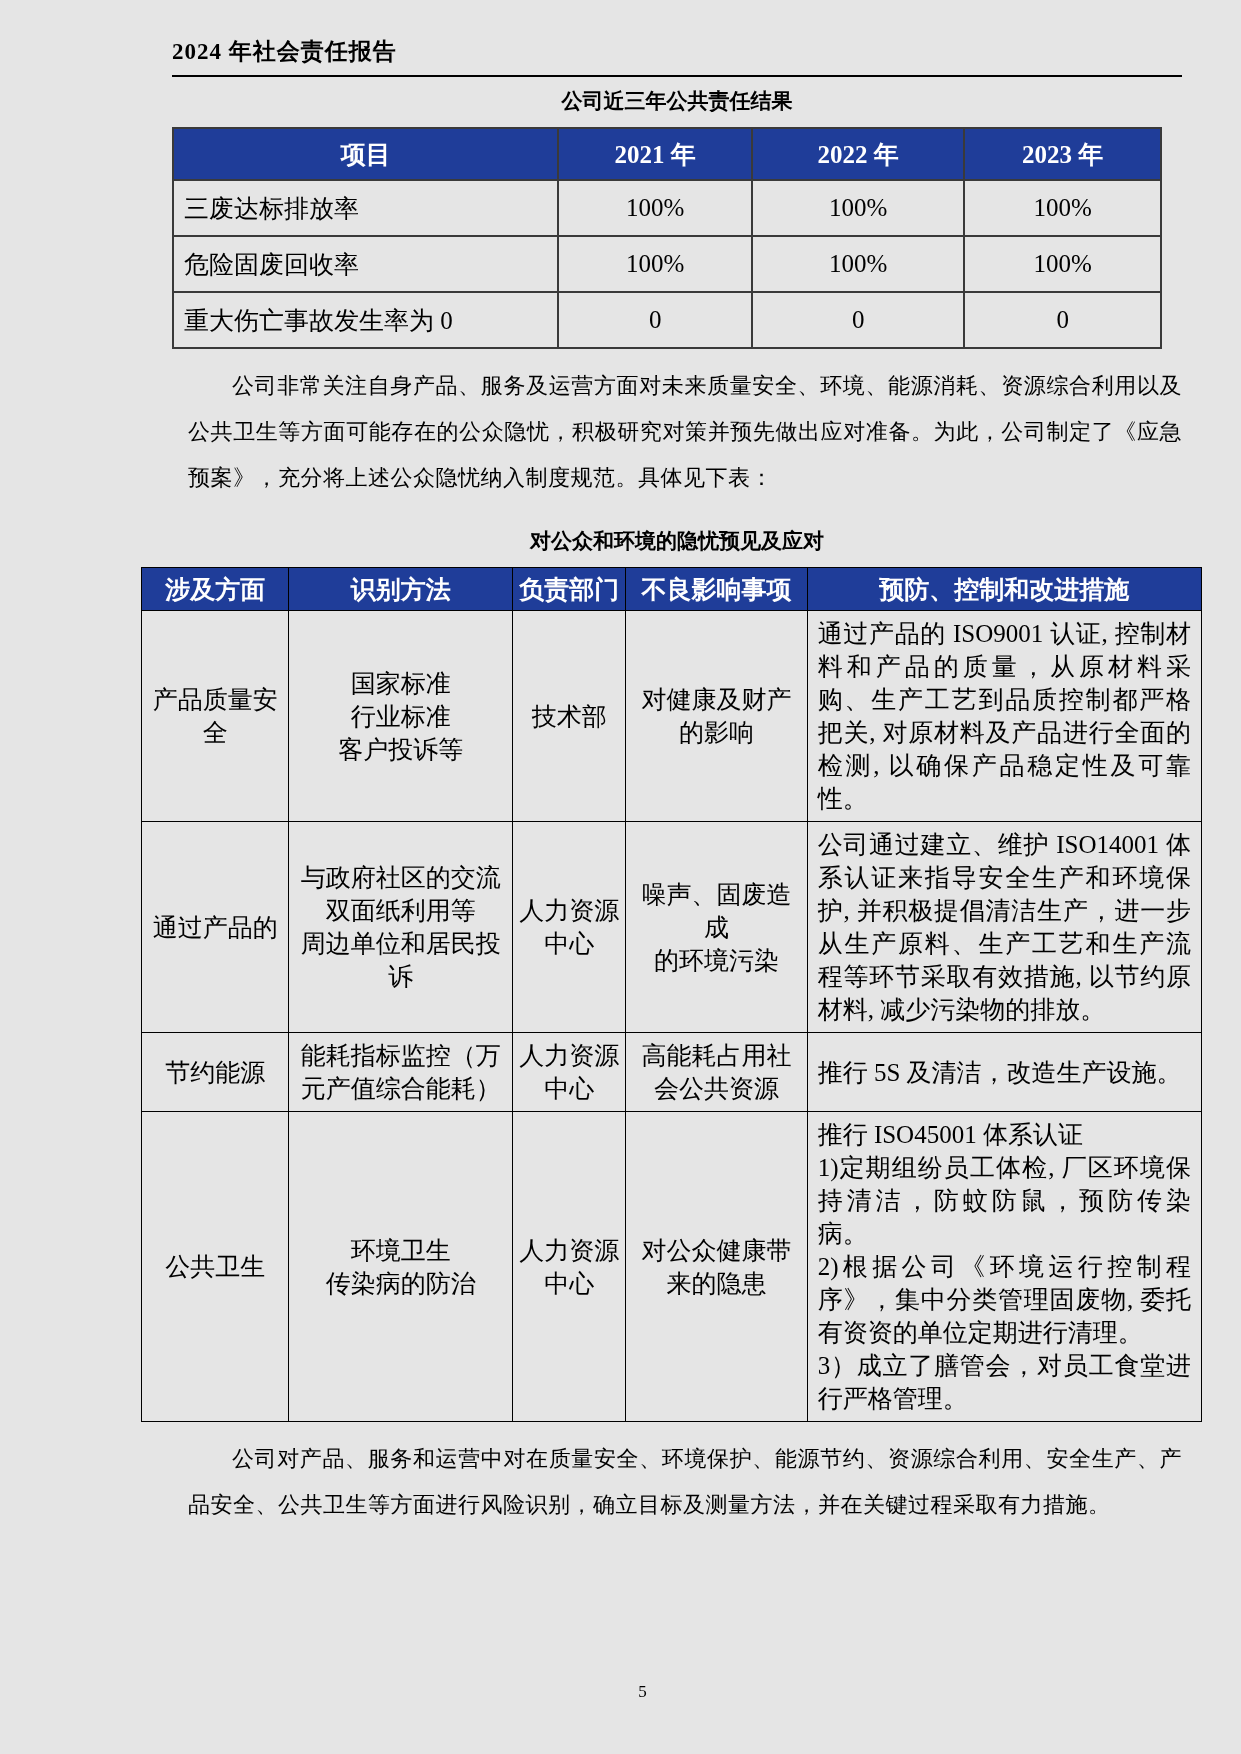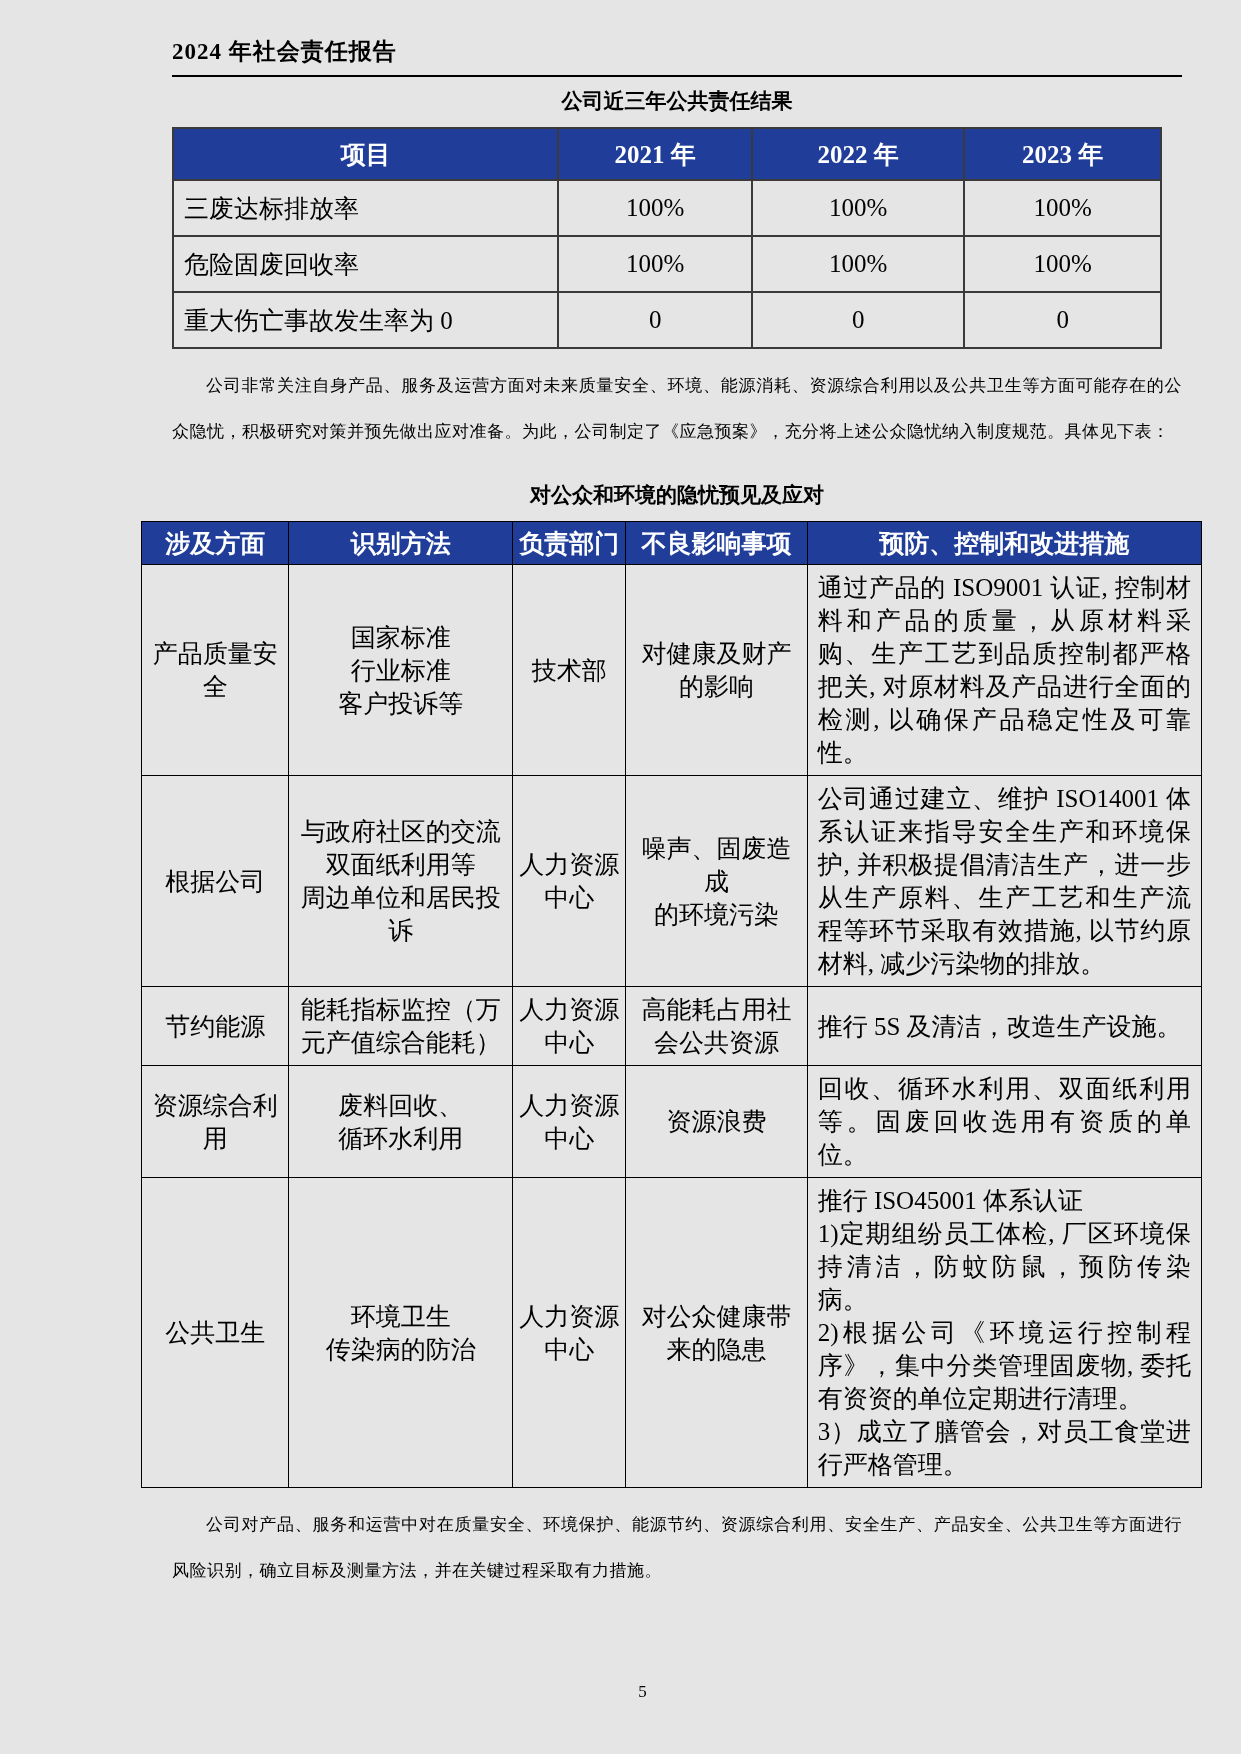--- a/index.html
+++ b/index.html
@@ -37,25 +37,25 @@
   .t1 th{
     background:#1f3d99;color:#fff;
     font-weight:bold;height:48px;
     text-align:center;
   }
   .t1 td{height:52px;text-align:center;}
   .t1 td.item{text-align:left;padding-left:10px;}
 
   
   .para{
-    font-size:17px;
+    font-size:22px;
     line-height:46px;
     text-align:justify;
     text-indent:2em;
-    margin:14px 0 0 0;
+    margin:14px 0 0 16px;
     letter-spacing:0.5px;
   }
 
   
   .t2{
     width:1061px;
     margin-left:-31px;
     font-size:25px;
   }
   .t2 th,.t2 td{border:1px solid #000;}
@@ -163,49 +163,40 @@
           <td>产品质量安全</td>
           <td>国家标准
 行业标准
 客户投诉等</td>
           <td>技术部</td>
           <td>对健康及财产
 的影响</td>
           <td class="measures">通过产品的 ISO9001 认证, 控制材料和产品的质量，从原材料采购、生产工艺到品质控制都严格把关, 对原材料及产品进行全面的检测, 以确保产品稳定性及可靠性。</td>
         </tr>
         <tr>
-          <td>根据公司</td>
+          <td>通过产品的</td>
           <td>与政府社区的交流
 双面纸利用等
 周边单位和居民投
 诉</td>
           <td>人力资源
 中心</td>
           <td>噪声、固废造成
 的环境污染</td>
           <td class="measures">公司通过建立、维护 ISO14001 体系认证来指导安全生产和环境保护, 并积极提倡清洁生产，进一步从生产原料、生产工艺和生产流程等环节采取有效措施, 以节约原材料, 减少污染物的排放。</td>
         </tr>
         <tr>
           <td>节约能源</td>
           <td>能耗指标监控（万
 元产值综合能耗）</td>
           <td>人力资源
 中心</td>
           <td>高能耗占用社
 会公共资源</td>
           <td class="measures">推行 5S 及清洁，改造生产设施。</td>
-        </tr>
-        <tr>
-          <td>资源综合利用</td>
-          <td>废料回收、
-循环水利用</td>
-          <td>人力资源
-中心</td>
-          <td>资源浪费</td>
-          <td class="measures">回收、循环水利用、双面纸利用等。固废回收选用有资质的单位。</td>
         </tr>
         <tr>
           <td>公共卫生</td>
           <td>环境卫生
 传染病的防治</td>
           <td>人力资源
 中心</td>
           <td>对公众健康带
 来的隐患</td>
           <td class="measures">推行 ISO45001 体系认证

